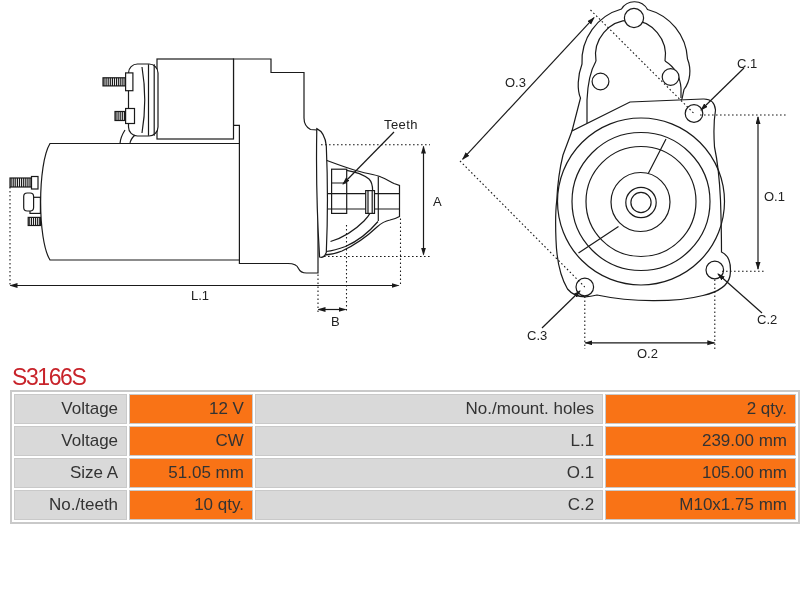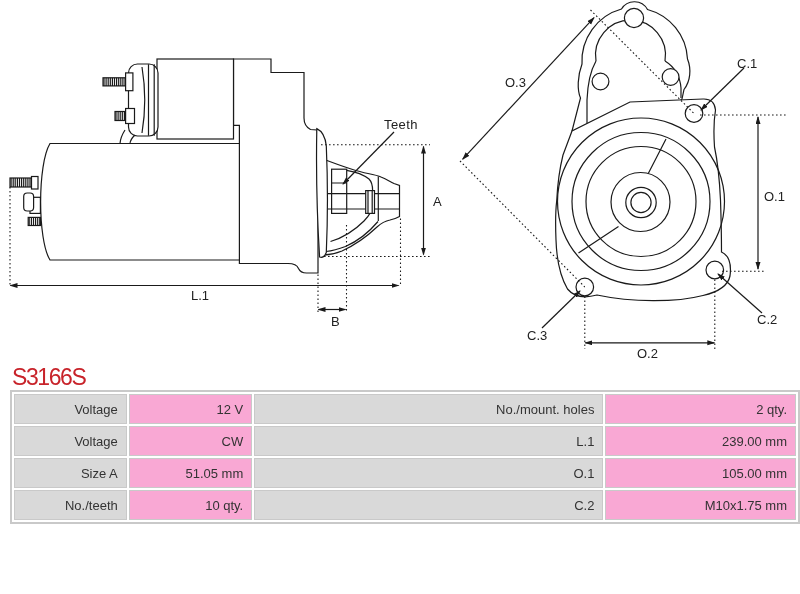--- a/index.html
+++ b/index.html
@@ -2,23 +2,23 @@
 <html><head>
 <meta charset="utf-8">
 <style>
 html,body { margin:0; padding:0; background:#ffffff; width:800px; height:594px; overflow:hidden; }
 * { box-sizing: border-box; }
 body { font-family:"Liberation Sans", sans-serif; position:relative; }
 svg text { font-family:"Liberation Sans", sans-serif; }
 #draw { position:absolute; left:0; top:0; }
 #pn { position:absolute; left:12px; top:364px; font-size:23px; color:#c8232a; letter-spacing:-1.4px; }
 #spec { position:absolute; left:10px; top:390px; border-collapse:separate; border-spacing:2px; border:2px solid #c9c9c9; background:#ffffff; table-layout:fixed; }
-#spec td { border:1px solid #c9c9c9; height:30px; font-size:13px; color:#333333; text-align:right; padding:0 8px 0 0; white-space:nowrap; overflow:hidden; }
+#spec td { border:1px solid #c9c9c9; height:30px; font-size:17px; color:#333333; text-align:right; padding:0 8px 0 0; white-space:nowrap; overflow:hidden; }
 #spec td.l { background:#d9d9d9; }
-#spec td.v { background:#f9a8d4; }
+#spec td.v { background:#f97316; }
 td.c1 { width:115px; } td.c2 { width:126px; } td.c3 { width:360px; } td.c4 { width:195px; }
 </style>
 </head>
 <body>
 <svg id="draw" width="800" height="370" viewBox="0 0 800 370">
 <defs>
 <marker id="ah" markerWidth="8" markerHeight="6" refX="7" refY="2.5" orient="auto-start-reverse" markerUnits="userSpaceOnUse">
         <path d="M0,0 L8,2.5 L0,5 Z" fill="#1a1a1a"></path>
       </marker>
 </defs>

